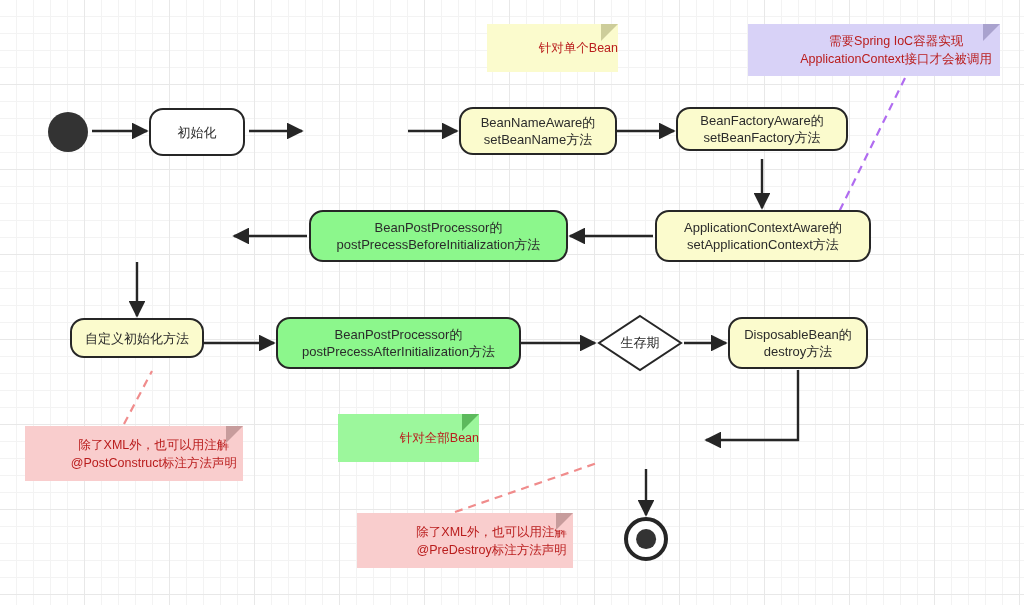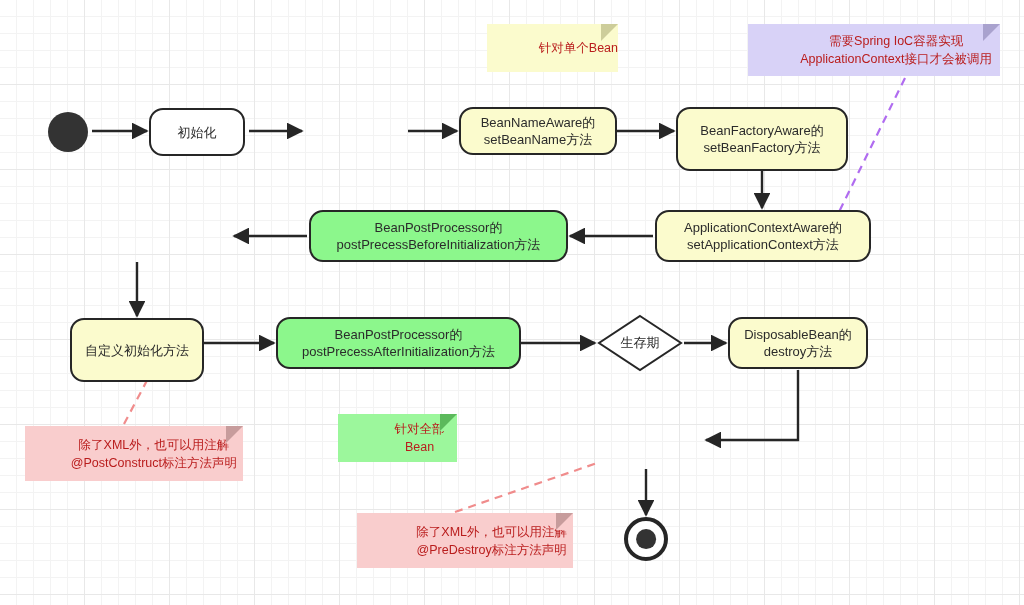--- a/index.html
+++ b/index.html
@@ -147,31 +147,31 @@
   </svg>
 
   <div class="start-node" style="left:48px; top:112px; width:40px; height:40px;"></div>
 
   <div class="node white" style="left:149px; top:108px; width:96px; height:48px;">初始化</div>
 
 
   <div class="node yellow" style="left:459px; top:107px; width:158px; height:48px;">BeanNameAware的
 setBeanName方法</div>
 
-  <div class="node yellow" style="left:676px; top:107px; width:172px; height:64px;">BeanFactoryAware的
+  <div class="node yellow" style="left:676px; top:107px; width:172px; height:44px;">BeanFactoryAware的
 setBeanFactory方法</div>
 
 
   <div class="node green" style="left:309px; top:210px; width:259px; height:52px;">BeanPostProcessor的
 postPrecessBeforeInitialization方法</div>
 
   <div class="node yellow" style="left:655px; top:210px; width:216px; height:52px;">ApplicationContextAware的
 setApplicationContext方法</div>
 
-  <div class="node yellow" style="left:70px; top:318px; width:134px; height:64px;">自定义初始化方法</div>
+  <div class="node yellow" style="left:70px; top:318px; width:134px; height:40px;">自定义初始化方法</div>
 
   <div class="node green" style="left:276px; top:317px; width:245px; height:52px;">BeanPostProcessor的
 postPrecessAfterInitialization方法</div>
 
   <div class="diamond-wrap" style="left:597px; top:314px; width:86px; height:58px;">
     <svg width="86" height="58" viewBox="0 0 86 58">
       <polygon points="43,2 84,29 43,56 2,29" fill="#ffffff" stroke="#262626" stroke-width="2"></polygon>
     </svg>
     <div class="diamond-label">生存期</div>
   </div>
@@ -188,21 +188,21 @@
     <span class="fold"></span>
     <span>针对单个Bean</span>
   </div>
 
   <div class="note purple" style="left:748px; top:24px; width:252px; height:52px; padding:0 8px;">
     <span class="fold"></span>
     <span>需要Spring IoC容器实现
 ApplicationContext接口才会被调用</span>
   </div>
 
-  <div class="note green" style="left:338px; top:414px; width:119px; height:48px;padding-left:44px;">
+  <div class="note green" style="left:338px; top:414px; width:141px; height:48px;padding-left:44px;">
     <span class="fold"></span>
     <span>针对全部Bean</span>
   </div>
 
   <div class="note pink" style="left:25px; top:426px; width:218px; height:55px; padding:0 6px;">
     <span class="fold"></span>
     <span>除了XML外，也可以用注解
 @PostConstruct标注方法声明</span>
   </div>
 

